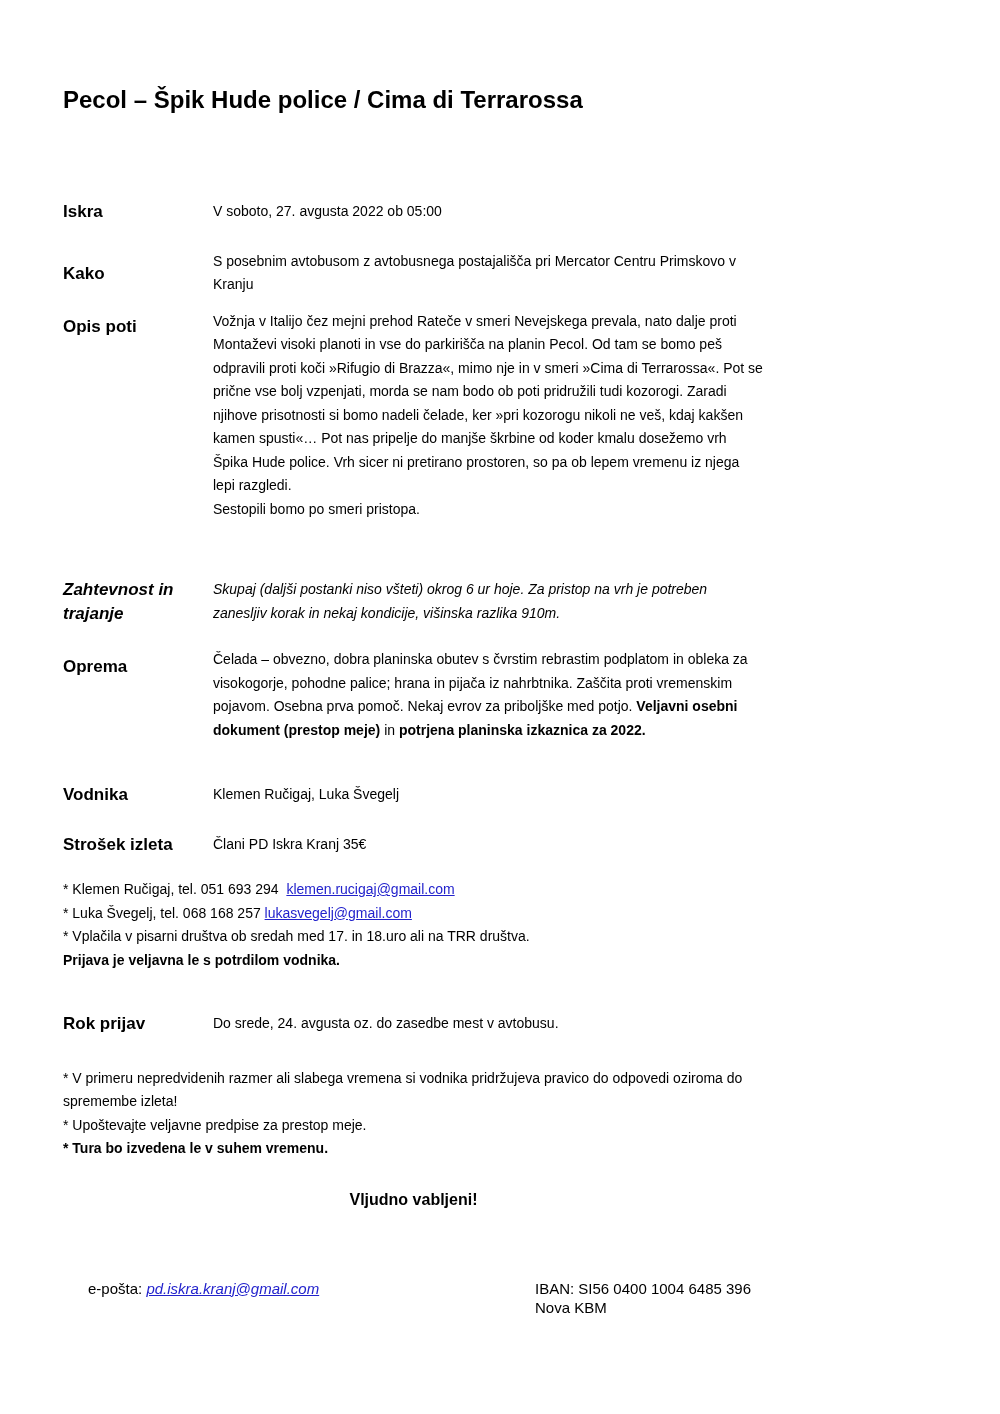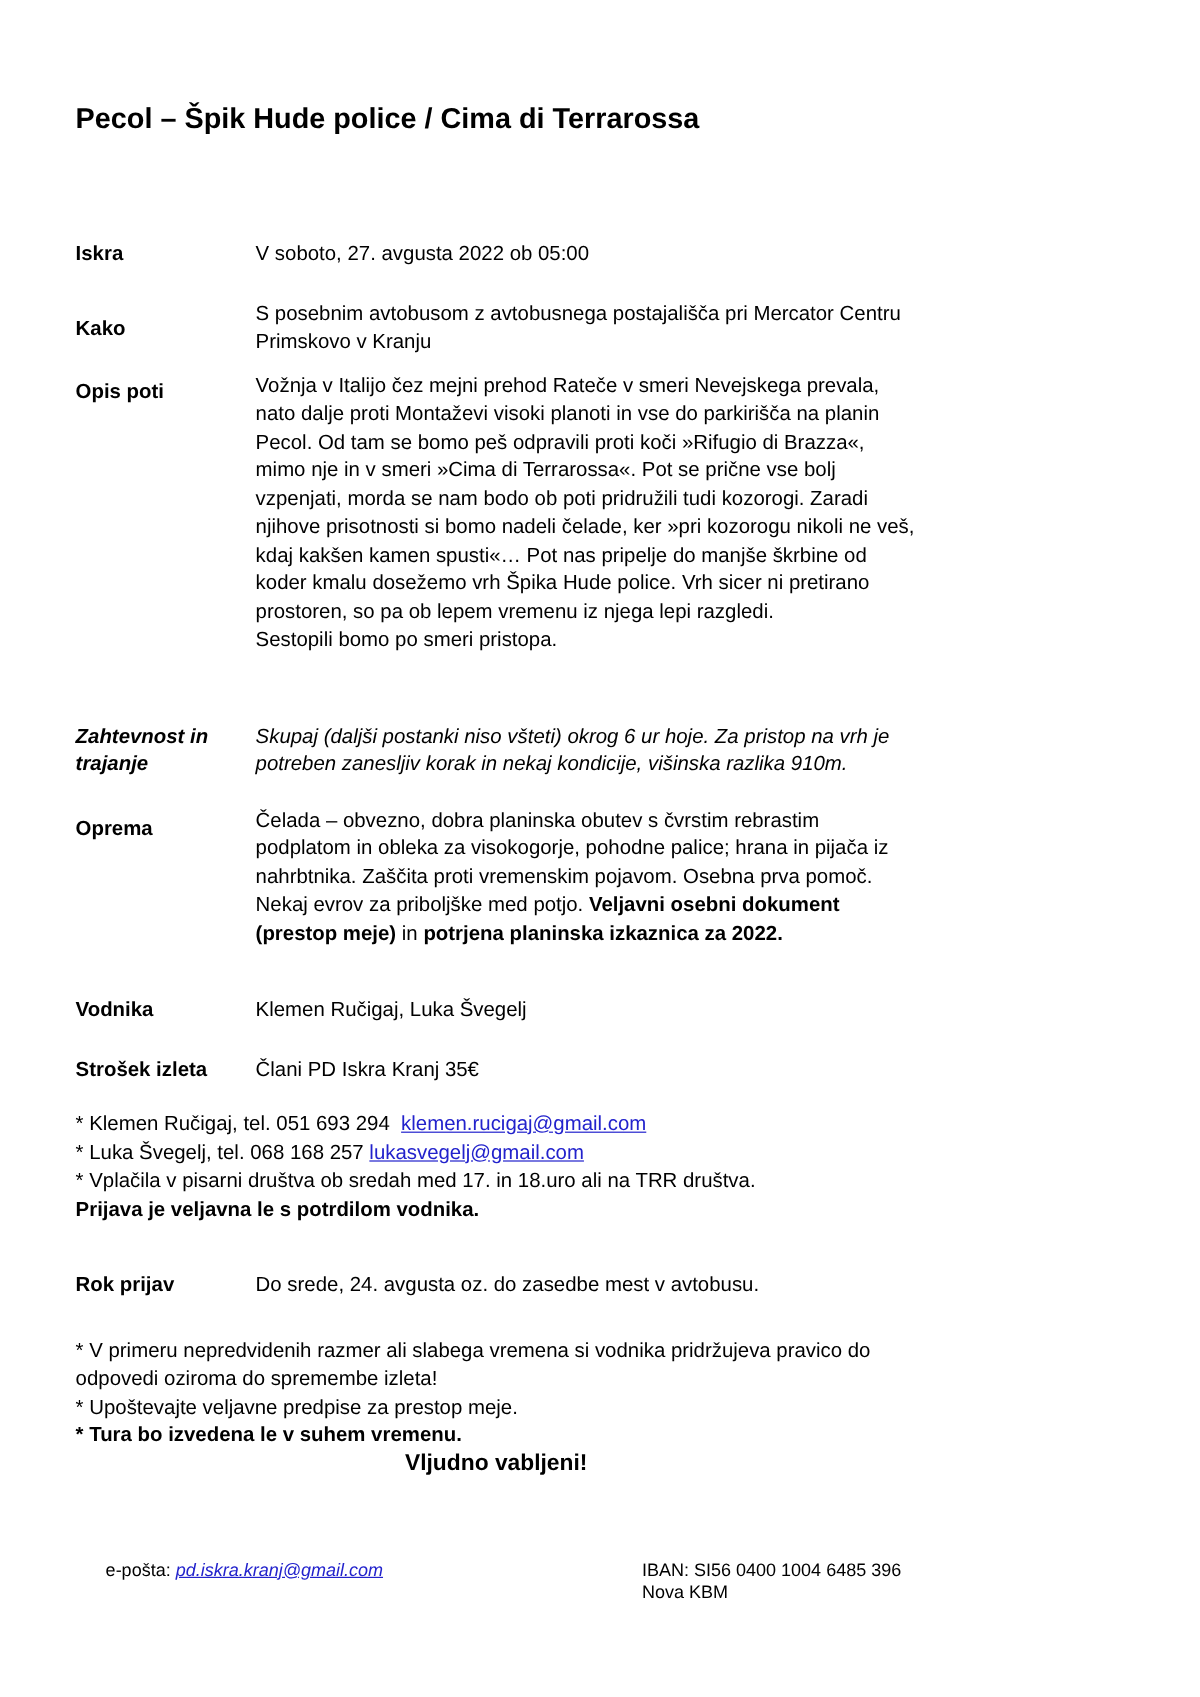--- a/index.html
+++ b/index.html
@@ -4,39 +4,39 @@
 <style>
   html,body{margin:0;padding:0;background:#ffffff;}
   body{font-family:"Liberation Sans","DejaVu Sans",sans-serif;color:#000;}
   .page{position:relative;width:824px;height:1414px;box-sizing:border-box;
         padding:86px 60px 0 63px;background:#fff;overflow:hidden;}
   h1.title{margin:0;font-size:24px;line-height:28px;font-weight:bold;letter-spacing:0;}
   .logo{position:absolute;left:830px;top:78px;}
   #sections{margin-top:86px;}
   .row{display:flex;}
   .row .label{width:150px;flex-shrink:0;font-weight:bold;font-size:17px;line-height:23.5px;}
-  .row .content{width:727px;font-size:17px;line-height:23.5px;}
+  .row .content{width:727px;font-size:14px;line-height:23.5px;}
   .content p{margin:0;white-space:pre-wrap;}
   .b{font-weight:bold;}
   a.link{color:var(--link);text-decoration:underline;cursor:pointer;}
   
   #sections .row:nth-child(1){margin-bottom:26px;}
   #sections .row:nth-child(2){margin-bottom:13px;}
   #sections .row:nth-child(3){margin-bottom:57px;}
   #sections .row:nth-child(4){margin-bottom:23px;font-style:italic;}
   #sections .row:nth-child(5){margin-bottom:41px;}
   #sections .row:nth-child(6){margin-bottom:26px;}
   #sections .row:nth-child(7){margin-bottom:22px;}
   #sections .row:nth-child(8){margin-bottom:40px;}
   #sections .row:nth-child(9){margin-bottom:31px;}
   
   #sections .row:nth-child(2) .label{padding-top:12px;}
   #sections .row:nth-child(3) .label{padding-top:5px;}
   #sections .row:nth-child(5) .label{padding-top:7px;}
-  .closing{text-align:center;font-weight:bold;font-size:19px;line-height:24px;}
+  .closing{margin-top:27px;text-align:center;font-weight:bold;font-size:16px;line-height:24px;}
   .footer{position:relative;margin-top:48px;font-size:15px;line-height:19px;}
   .footer-line{white-space:pre-wrap;}
   a.flink{color:var(--link);font-style:italic;text-decoration:underline;cursor:pointer;}
   .iban{position:absolute;left:472px;top:19px;font-style:normal;color:#000;}
 </style>
 </head>
 <body>
 
 <div class="page">
 

